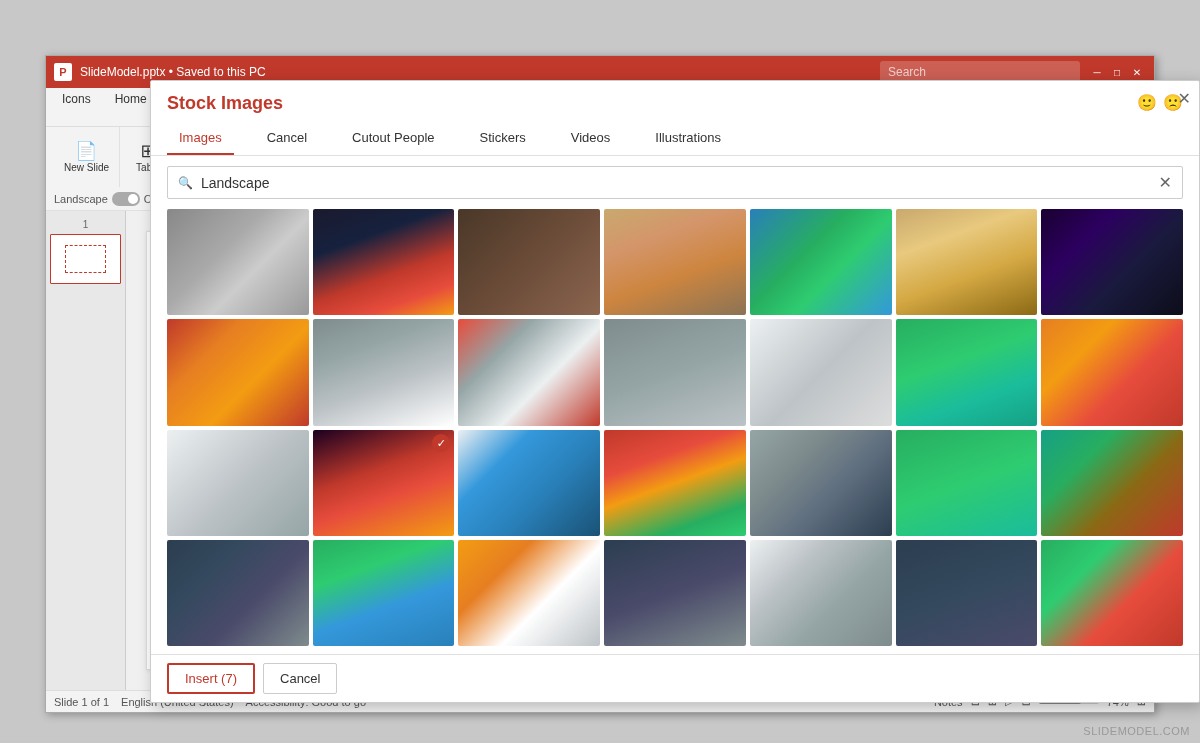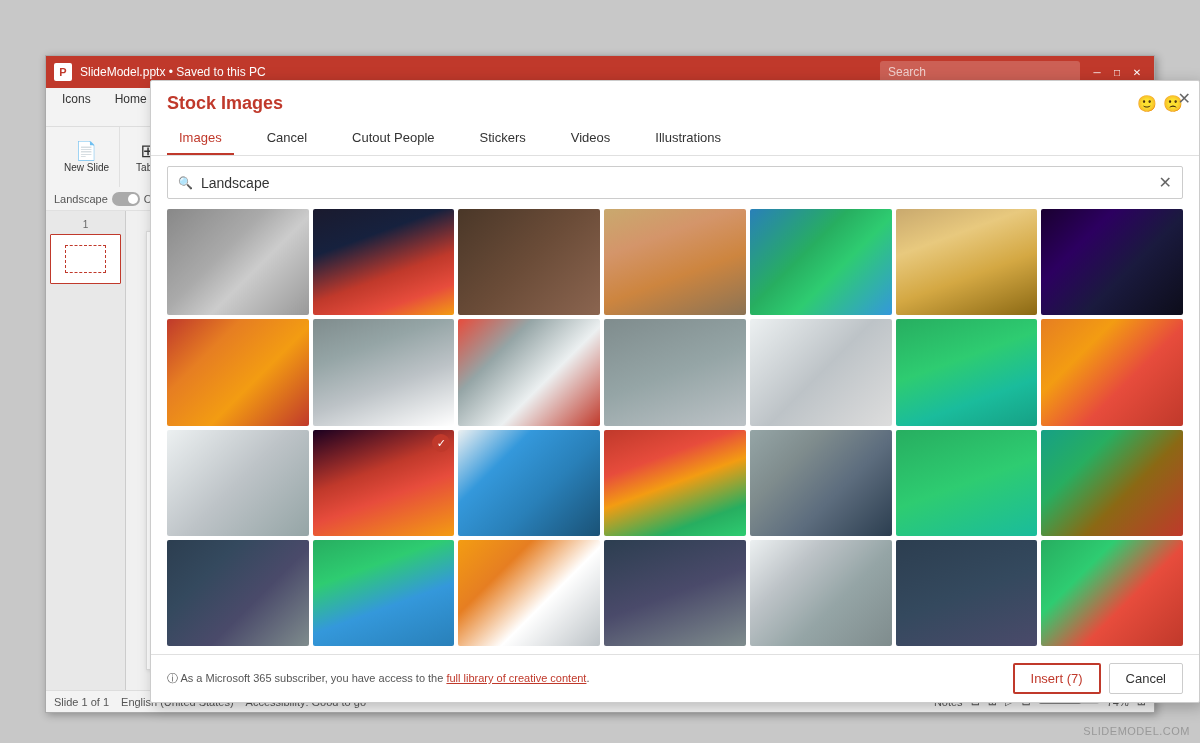--- a/index.html
+++ b/index.html
@@ -263,21 +263,20 @@
       background: white;
       border: 1px solid #ccc;
       box-shadow: 4px 4px 16px rgba(0,0,0,0.25);
       display: flex;
       flex-direction: column;
       pointer-events: all;
       border-radius: 2px;
     }
     .dialog-header {
       display: flex;
-      align-items: center;
       padding: 12px 16px 0;
       justify-content: space-between;
     }
     .dialog-title {
       font-size: 18px;
       font-weight: 600;
       color: #c0392b;
     }
     .dialog-emoji {
       display: flex;
@@ -672,23 +671,20 @@
         <div class="image-cell img-r4c2"></div>
         <div class="image-cell img-r4c3"></div>
         <div class="image-cell img-r4c4"></div>
         <div class="image-cell img-r4c5"></div>
         <div class="image-cell img-r4c6"></div>
         <div class="image-cell img-r4c7"></div>
       </div>
     </div>
 
     <div class="dialog-footer">
-      <div class="footer-info">
-        <span>ⓘ  As a Microsoft 365 subscriber, you have access to the <a href="#">full library of creative content</a>.</span>
-      </div>
       <div class="footer-buttons">
         <button class="btn-insert">Insert (7)</button>
         <button class="btn-cancel">Cancel</button>
       </div>
     </div>
   </div>
 </div>
 
 <div class="watermark">SLIDEMODEL.COM</div>
 

